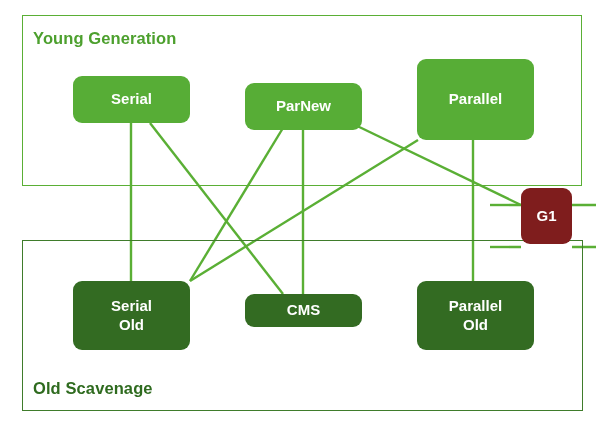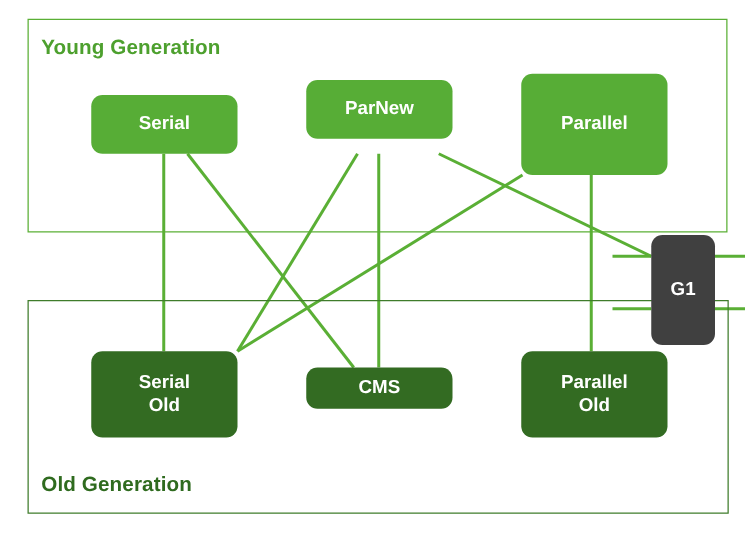--- a/index.html
+++ b/index.html
@@ -74,40 +74,40 @@
       <line x1="521" y1="205" x2="490" y2="205" stroke="#5aaf35" stroke-width="2.4" stroke-linecap="butt"></line>
       <line x1="572" y1="205" x2="596" y2="205" stroke="#5aaf35" stroke-width="2.4" stroke-linecap="butt"></line>
       <line x1="521" y1="247" x2="490" y2="247" stroke="#5aaf35" stroke-width="2.4" stroke-linecap="butt"></line>
       <line x1="572" y1="247" x2="596" y2="247" stroke="#5aaf35" stroke-width="2.4" stroke-linecap="butt"></line>
     </svg>
 
   <div id="regions-layer">
       <div class="region" style="left: 22px; top: 15px; width: 560px; height: 171px; border: 1.5px solid rgb(90, 175, 53);"></div>
       <div class="region-label" style="left: 33px; top: 29px; color: rgb(77, 160, 46);">Young Generation</div>
       <div class="region" style="left: 22px; top: 240px; width: 561px; height: 171px; border: 1.5px solid rgb(63, 124, 43);"></div>
-      <div class="region-label" style="left: 33px; top: 379px; color: rgb(47, 107, 31);">Old Generation</div>
+      <div class="region-label" style="left: 33px; top: 379px; color: rgb(47, 107, 31);">Old Scavenage</div>
     </div>
 
   <div id="nodes-layer">
       <div class="node" style="left: 73px; top: 76px; width: 117px; height: 47px; background: rgb(87, 173, 54); color: rgb(255, 255, 255);">
         <div>
           <span>Serial</span>
         </div>
       </div>
-      <div class="node" style="left: 245px; top: 64px; width: 117px; height: 47px; background: rgb(87, 173, 54); color: rgb(255, 255, 255);">
+      <div class="node" style="left: 245px; top: 83px; width: 117px; height: 47px; background: rgb(87, 173, 54); color: rgb(255, 255, 255);">
         <div>
           <span>ParNew</span>
         </div>
       </div>
       <div class="node" style="left: 417px; top: 59px; width: 117px; height: 81px; background: rgb(87, 173, 54); color: rgb(255, 255, 255);">
         <div>
           <span>Parallel</span>
         </div>
       </div>
-      <div class="node" style="left: 521px; top: 188px; width: 51px; height: 88px; background: #404040; color: rgb(255, 255, 255);">
+      <div class="node" style="left: 521px; top: 188px; width: 51px; height: 56px; background: #7f1d1d; color: rgb(255, 255, 255);">
         <div>
           <span>G1</span>
         </div>
       </div>
       <div class="node" style="left: 73px; top: 281px; width: 117px; height: 69px; background: rgb(51, 107, 34); color: rgb(255, 255, 255);">
         <div>
           <span>Serial</span>
           <span>Old</span>
         </div>
       </div>

